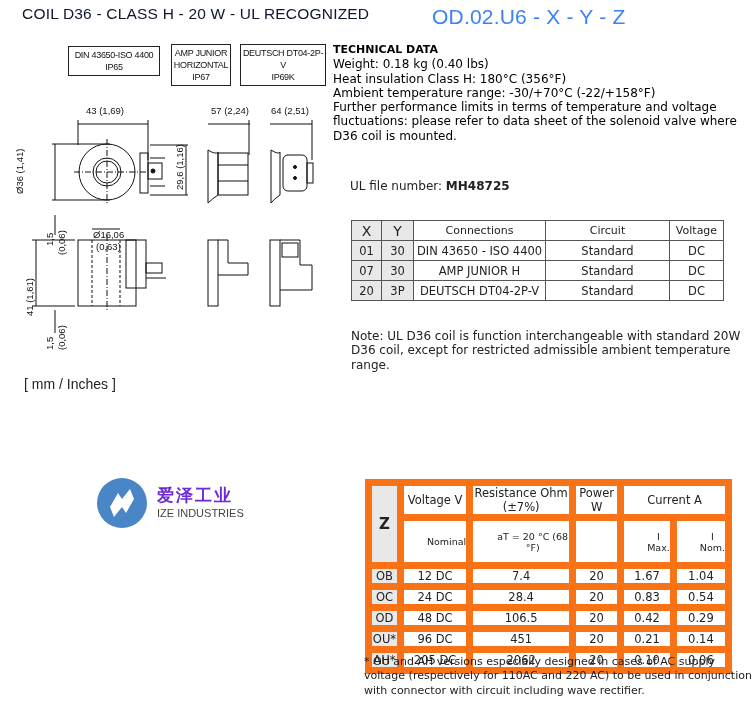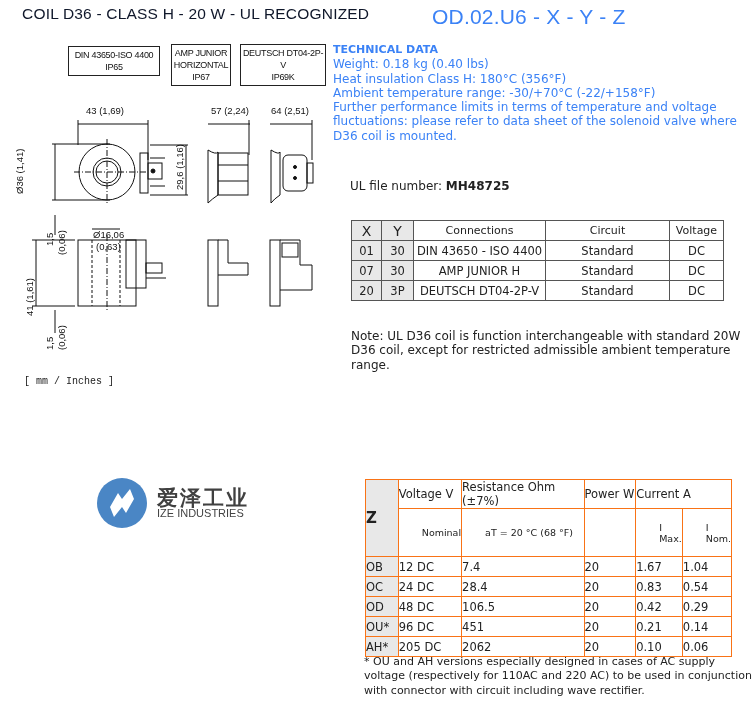--- a/index.html
+++ b/index.html
@@ -3,41 +3,41 @@
 <meta charset="utf-8">
 <style>
   * { box-sizing: border-box; margin: 0; padding: 0; }
   body { width: 752px; height: 705px; background: #fff; position: relative; overflow: hidden;
          font-family: "DejaVu Sans", sans-serif; color: #222; }
   .abs { position: absolute; }
   .title { left: 22px; top: 5px; font-family: "Liberation Sans", sans-serif; font-size: 15.5px; color: #0f172a; letter-spacing: 0.2px; }
   .code { left: 432px; top: 5px; font-family: "Liberation Sans", sans-serif; font-size: 21px; color: #3b82f6; letter-spacing: 0.2px; }
   .cbox { border: 1px solid #222; font-family: "Liberation Sans", sans-serif; font-size: 9px; text-align: center;
           display: flex; flex-direction: column; justify-content: center; line-height: 12px; color: #111; letter-spacing: -0.3px; }
-  .tech { left: 333px; top: 43px; font-size: 12px; line-height: 14.3px; color: #3b82f6; }
+  .tech { left: 333px; top: 43px; font-size: 12px; line-height: 14.3px; color: #000000; }
   .tech .bold { font-weight: normal; }
   .tech .head { font-weight: bold; font-size: 11px; }
   .ul { left: 350px; top: 179px; font-size: 12px; }
   .ul b { font-weight: bold; }
   table { border-collapse: collapse; }
   .xy { left: 351px; top: 220px; width: 373px; font-size: 11.5px; }
   .xy td, .xy th { border: 1px solid #555; height: 20px; text-align: center; font-weight: normal; }
   .xy th { font-size: 11px; }
   .xy th.big { font-size: 14px; }
   .xy .g { background: #e8e8e8; }
   .note { left: 351px; top: 329px; font-size: 12px; line-height: 14.3px; width: 400px; }
   .zt { left: 365px; top: 479px; width: 367px; font-size: 11.5px; }
-  .zt td, .zt th { border: 1px solid #f97316; text-align: left; font-weight: normal; height: 20px; }
+  .zt td, .zt th { border: 7px solid #f97316; text-align: center; font-weight: normal; height: 20px; }
   .zt .g { background: #e8e8e8; }
   .zt .sm { font-size: 9.5px; padding-left: 23px; }
   .zt .zb { font-size: 15px; font-weight: bold; }
   .foot { left: 364px; top: 655px; font-size: 11px; line-height: 14.3px; width: 390px; }
-  .units { left: 24px; top: 376px; font-family: Liberation Mono, monospace; font-size: 10px; }
+  .units { left: 24px; top: 376px; font-family: Liberation Sans, sans-serif; font-size: 14px; }
   .dim { font-family: "Liberation Sans", sans-serif; font-size: 9.5px; color: #111; }
-  .logo-cn { left: 157px; top: 484px; font-size: 21px; font-weight: bold; color: #404040; letter-spacing: 2px; }
+  .logo-cn { left: 157px; top: 484px; font-size: 17px; font-weight: bold; color: #6d28d9; letter-spacing: 2px; }
   .logo-en { left: 157px; top: 507px; font-family: "Liberation Sans", sans-serif; font-size: 11px; color: #444; }
 </style>
 </head>
 <body>
 
 <div class="abs title">COIL D36 - CLASS H - 20 W - UL RECOGNIZED</div>
 <div class="abs code">OD.02.U6 - X - Y - Z</div>
 
 <div class="abs cbox" style="left:68px;top:46px;width:92px;height:30px;">
   <span>DIN 43650-ISO 4400</span>

